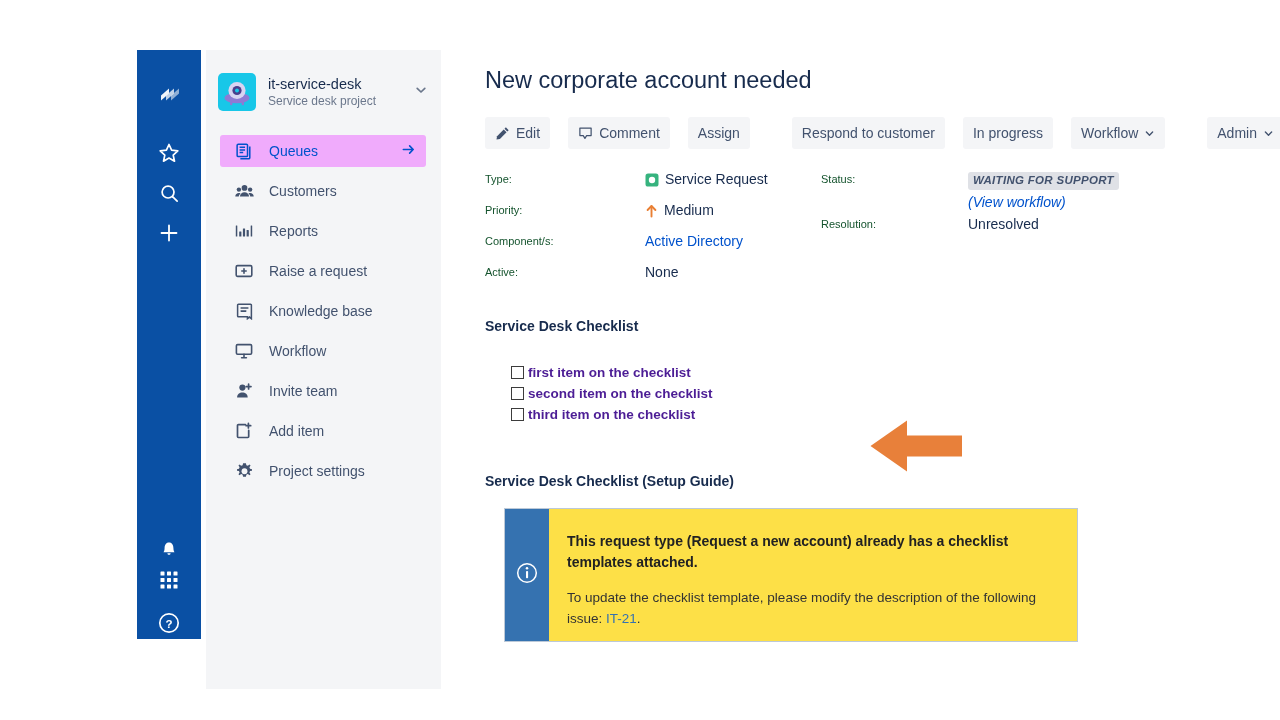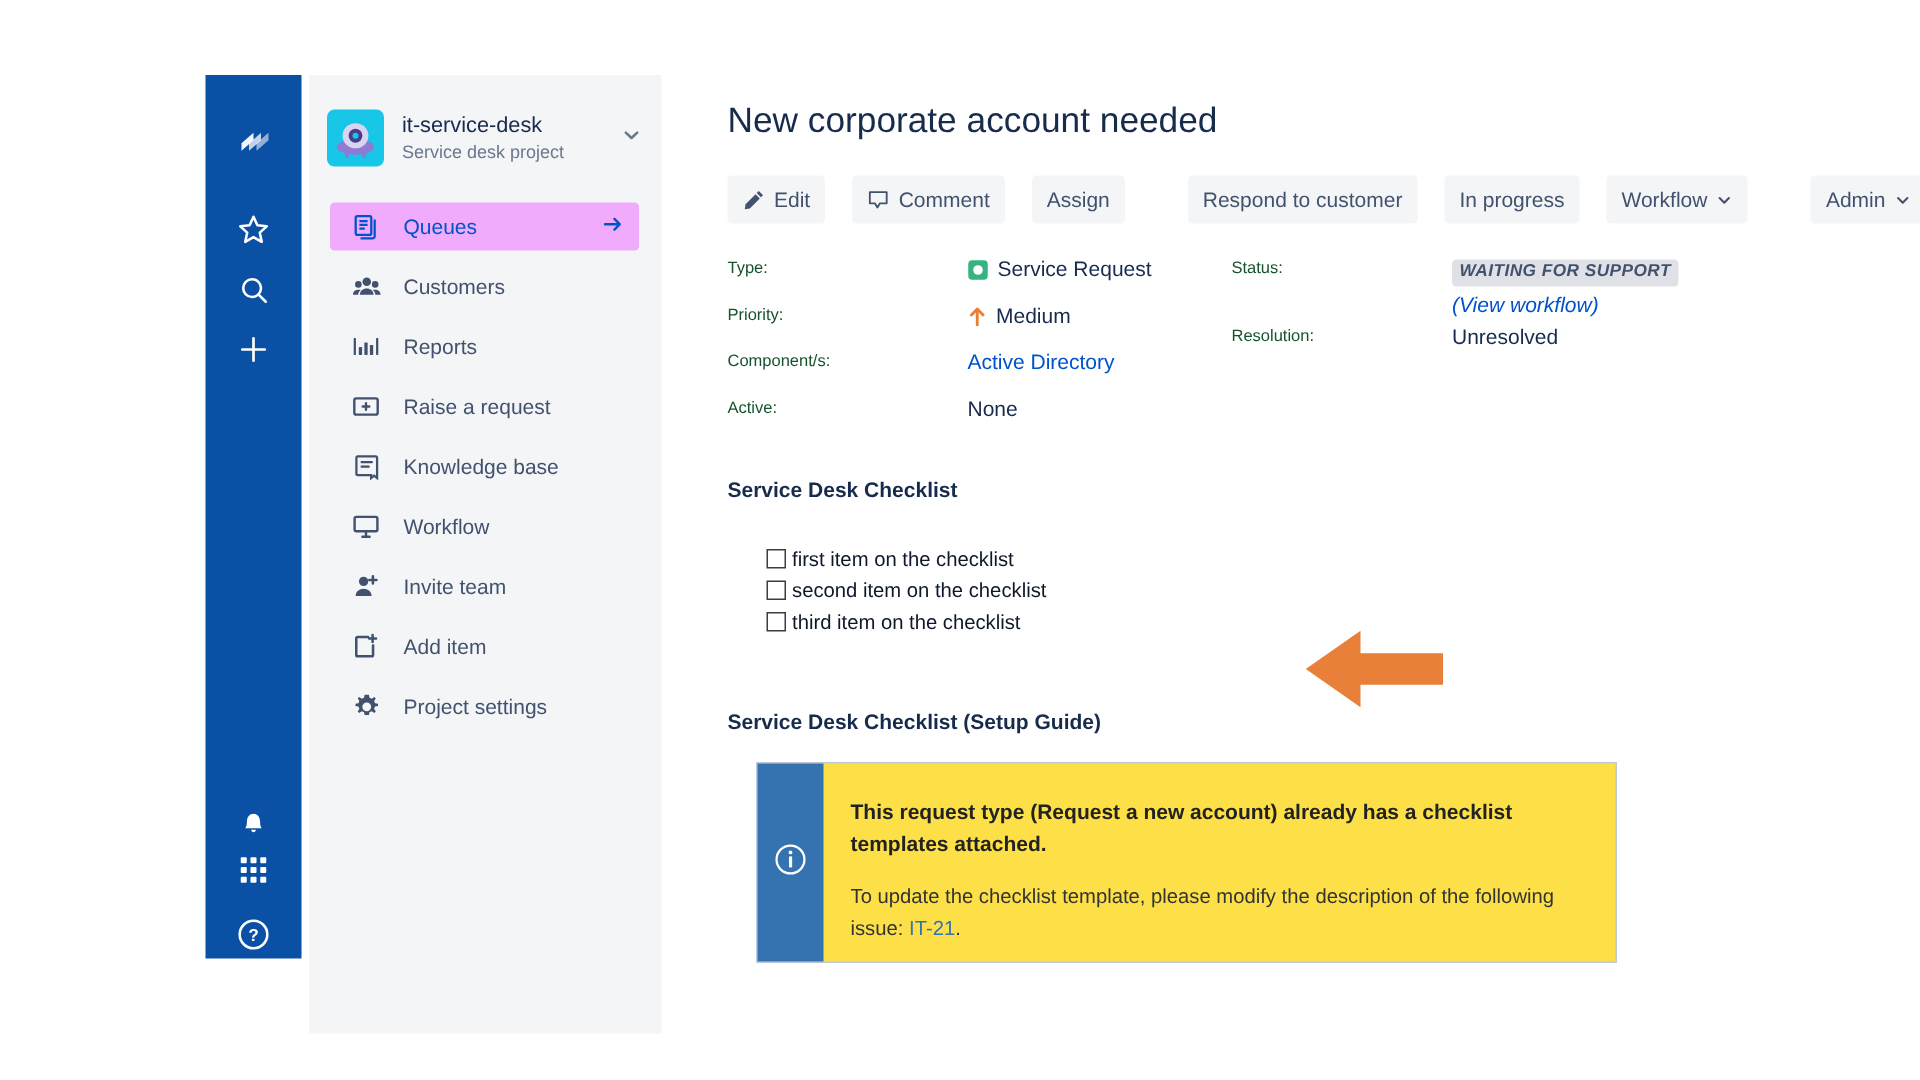--- a/index.html
+++ b/index.html
@@ -125,22 +125,23 @@
   .view-wf { font-size: 14px; color: #0052CC; line-height: 19px; }
 
   
   .sec-title {
     font-size: 14px; font-weight: bold; color: #172B4D; margin: 0;
   }
   #checklist-heading { position: absolute; left: 0; top: 268px; }
   .checklist { position: absolute; left: 26px; top: 312px; }
   .cl-item {
     display: flex; align-items: center;
-    height: 21px; font-size: 13.5px; color: #0f172a;
+    height: 21px; font-size: 13.5px; color: #4c1d95;
     font-family: "Liberation Sans", sans-serif;
+    font-weight: bold;
   }
   .cl-box {
     width: 13px; height: 13px; border: 1px solid #3C3C3C;
     background: #ffffff; margin-right: 4px; flex: 0 0 auto;
   }
 
   .arrow-ann { position: absolute; left: 385px; top: 370px; }
 
   #guide-heading { position: absolute; left: 0; top: 423px; }
 

